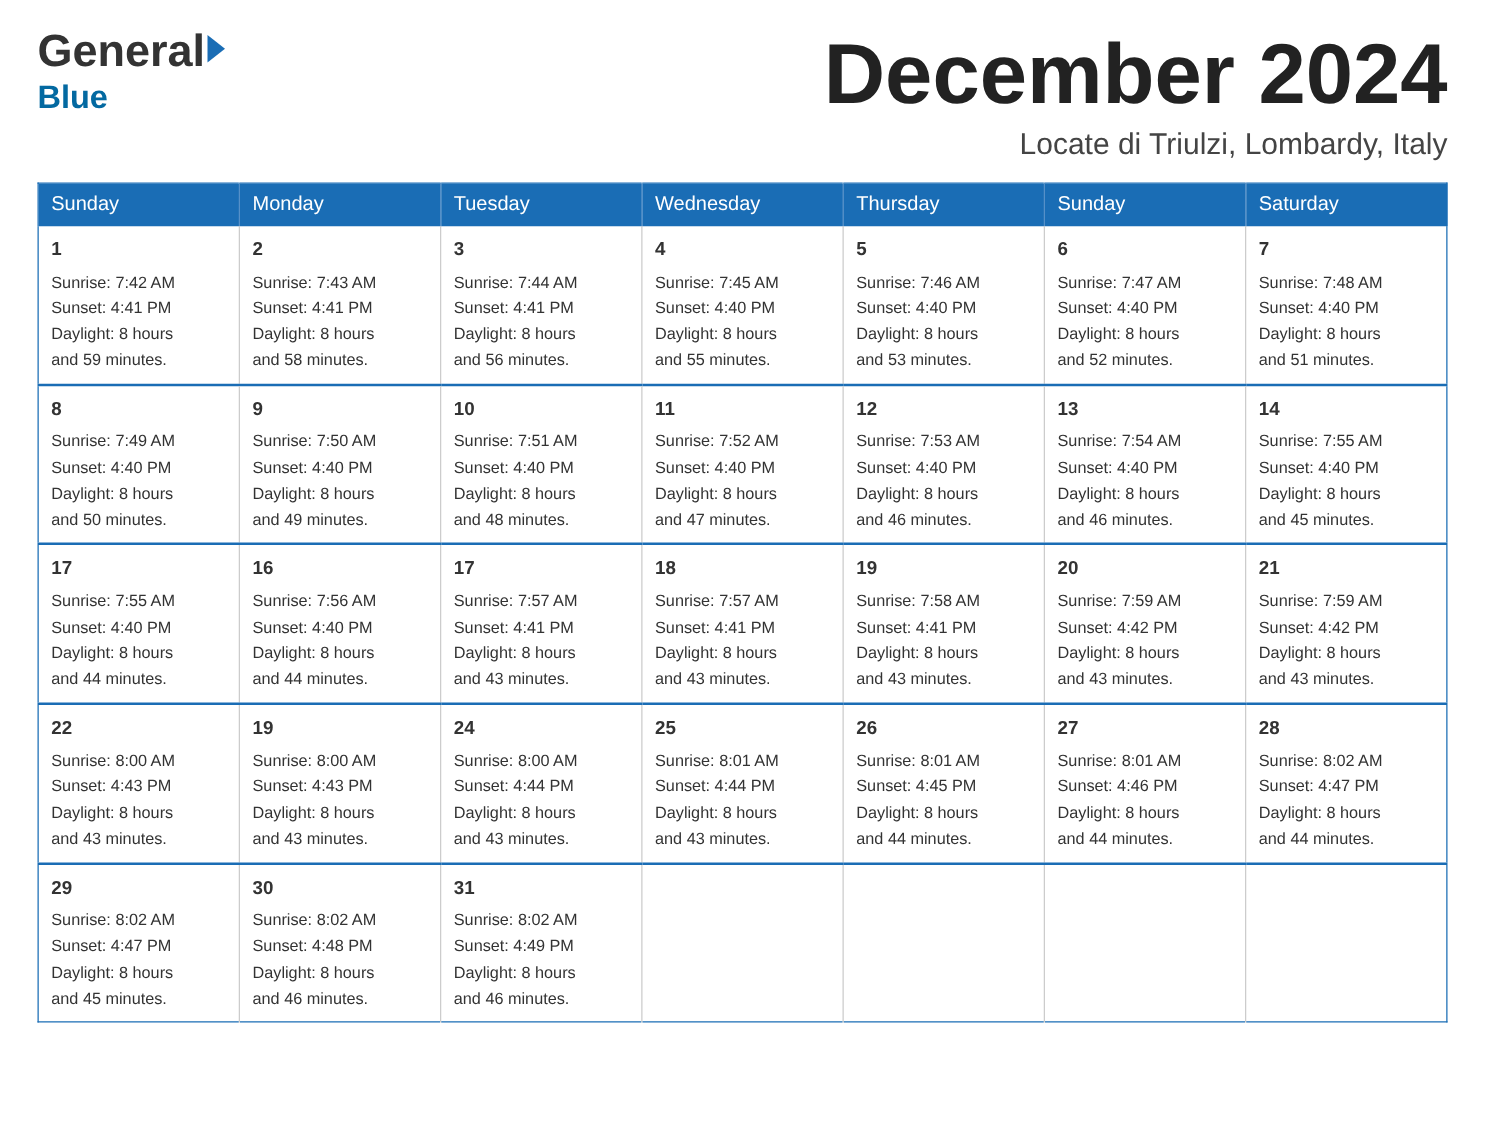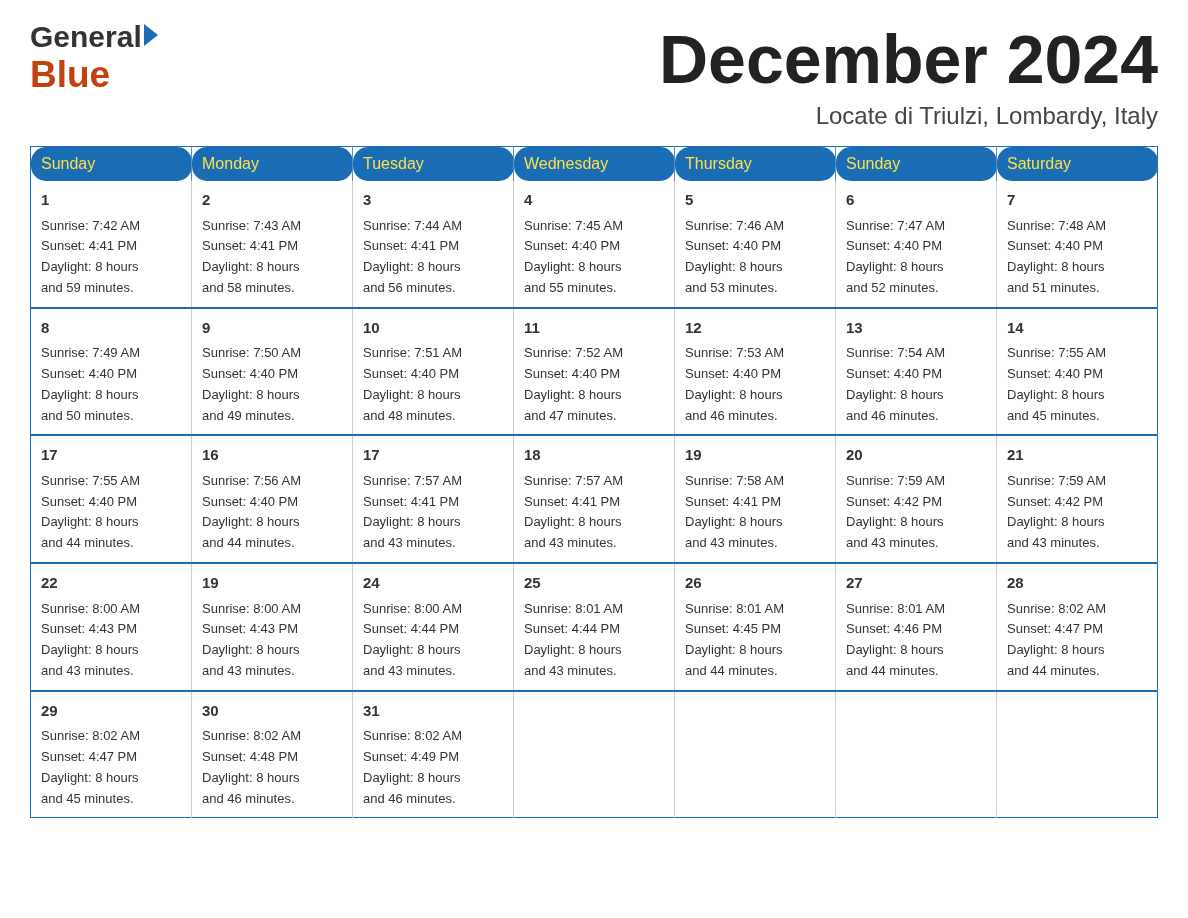--- a/index.html
+++ b/index.html
@@ -34,27 +34,26 @@
       color: #444;
       margin-top: 4px;
     }
     .calendar {
       width: 100%;
       border-collapse: collapse;
       border: 1px solid #1a6db5;
     }
     .calendar th {
       background-color: #1a6db5;
-      color: #fde047;
+      color: #ffffff;
       font-size: 16px;
       padding: 8px 10px;
       text-align: left;
       font-weight: normal;
       border-right: 1px solid #5590c8;
-      border-radius: 15px;
     }
     .calendar th:last-child {
       border-right: none;
     }
     .calendar td {
       vertical-align: top;
       padding: 8px 10px;
       border-right: 1px solid #ccc;
       border-bottom: 2px solid #1a6db5;
       width: 14.28%;
@@ -79,37 +78,37 @@
       line-height: 1.6;
     }
     .empty-cell {
       background: #fff;
     }
     .logo-row {
       display: flex;
       align-items: center;
     }
     .logo-text-general {
-      font-size: 30px;
+      font-size: 36px;
       font-weight: bold;
       color: #333;
     }
     .logo-triangle {
       width: 0;
       height: 0;
       border-left: 14px solid #1a6db5;
       border-top: 11px solid transparent;
       border-bottom: 11px solid transparent;
       margin-left: 2px;
       margin-top: -4px;
     }
     .logo-text-blue {
-      font-size: 37px;
-      font-weight: bold;
-      color: #c2410c;
+      font-size: 26px;
+      font-weight: bold;
+      color: #0369a1;
     }
   </style>
 </head>
 <body>
 
 <div class="header">
   <div class="logo">
     <div class="logo-row">
       <span class="logo-text-general">General</span>
       <div class="logo-triangle"></div>

